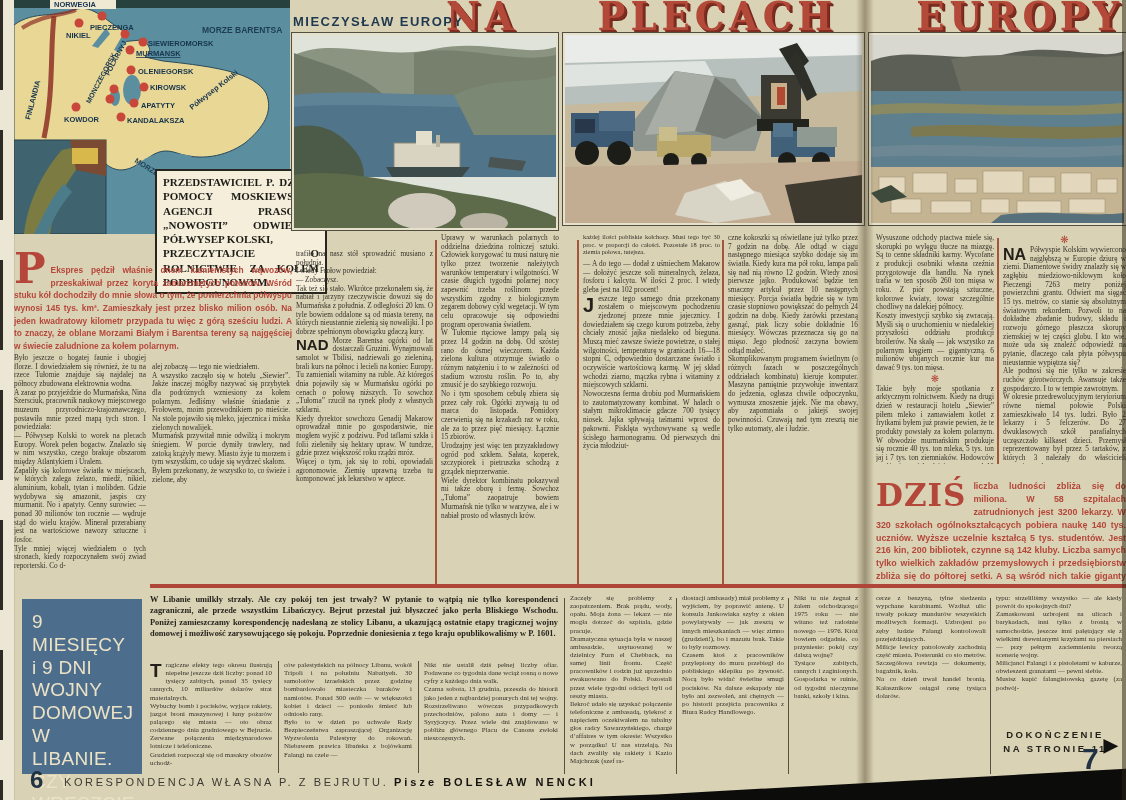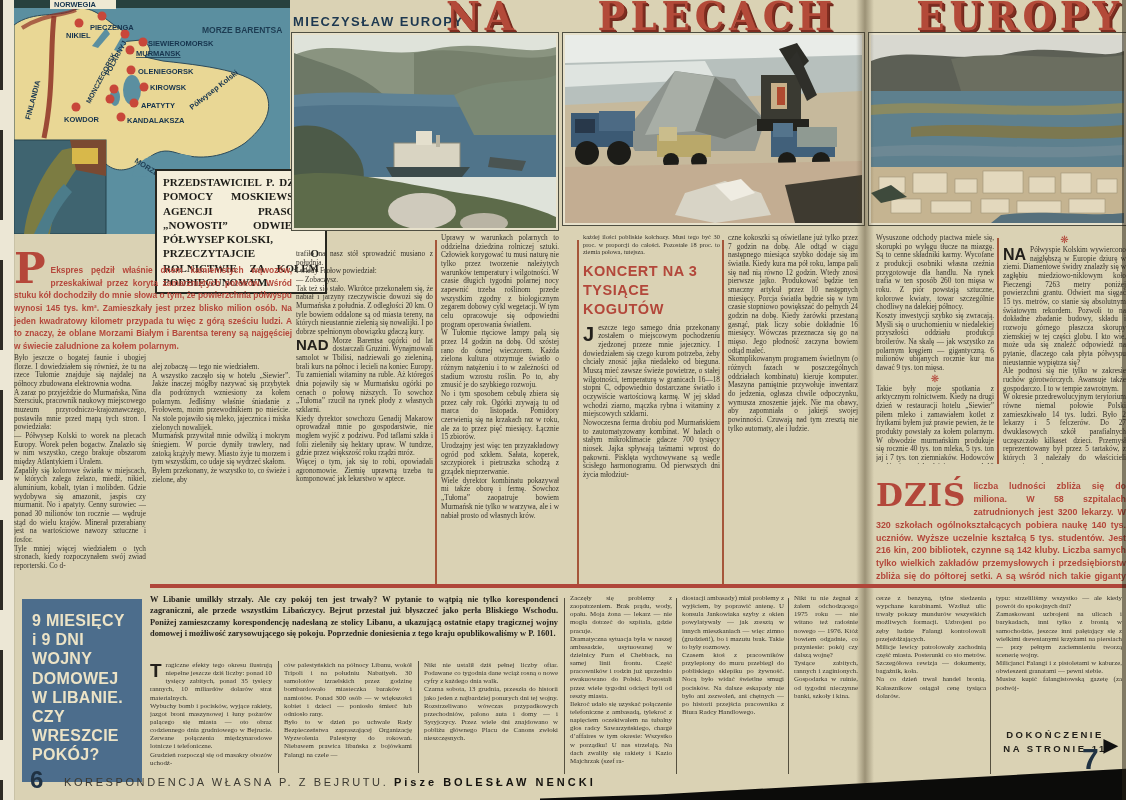--- a/index.html
+++ b/index.html
@@ -39,21 +39,21 @@
   .ast{color:#b3473a;text-align:center;font-size:10px;line-height:12px;}
   .vrule{width:2px;background:#a5563a;}
   .krule{width:1px;background:#55503f;}
   
   #dzis{font-family:"Liberation Sans",sans-serif;font-weight:700;color:#b3473a;
     font-size:8.9px;line-height:1.45;text-align:justify;}
   #dzis .big{float:left;font-family:"DejaVu Serif",serif;font-weight:800;font-size:31px;
     line-height:26px;margin:2px 7px 0 0;letter-spacing:1px;}
   
   #lebbox{background:#4c6d8c;color:#ece3c6;font-family:"Liberation Sans",sans-serif;
-    font-weight:700;font-size:16px;line-height:1.2;padding:12px 6px 8px 10px;
+    font-weight:400;font-size:19px;line-height:1.2;padding:12px 6px 0 10px;
     letter-spacing:.3px;transform-origin:top left;}
   #lebintro{font-weight:700;font-size:8.4px;line-height:1.35;text-align:justify;color:#26241e;
     white-space:pre-line;}
   .lcol{font-size:6.9px;line-height:1.18;text-align:justify;color:#34312a;overflow:hidden;
     white-space:pre-line;}
   
   #strap{font-family:"Liberation Sans",sans-serif;font-size:11px;letter-spacing:2.6px;
     color:#3c3a32;white-space:nowrap;}
   #strap b{color:#15130f;letter-spacing:3px;}
   .pageno{font-family:"Liberation Sans",sans-serif;font-weight:700;color:#203243;}
@@ -274,21 +274,21 @@
   <div class="abs vrule" style="left:435px;top:240px;height:345px;"></div>
   <div class="abs bcol" style="left:441px;top:234px;width:118px;height:356px;">Uprawy w warunkach polarnych to oddzielna dziedzina rolniczej sztuki. Człowiek korygować tu musi naturę nie tylko przez tworzenie należytych warunków temperatury i wilgotności. W czasie długich tygodni polarnej nocy zapewnić trzeba roślinom przede wszystkim zgodny z biologicznym zegarem dobowy cykl wegetacji. W tym celu opracowuje się odpowiedni program operowania światłem.
 W Tułomie rtęciowe lampy palą się przez 14 godzin na dobę. Od szóstej rano do ósmej wieczorem. Każda zielona kultura otrzymuje światło o różnym natężeniu i to w zależności od stadium wzrostu roślin. Po to, aby zmusić je do szybkiego rozwoju.
 No i tym sposobem cebulę zbiera się przez cały rok. Ogórki zrywają tu od marca do listopada. Pomidory czerwienią się na krzakach raz w roku, ale za to przez pięć miesięcy. Łącznie 15 zbiorów.
 Urodzajny jest więc ten przyzakładowy ogród pod szkłem. Sałata, koperek, szczypiorek i pietruszka schodzą z grządek nieprzerwanie.
 Wiele dyrektor kombinatu pokazywał mi także oborę i fermę. Sowchoz „Tułoma” zaopatruje bowiem Murmańsk nie tylko w warzywa, ale i w nabiał prosto od własnych krów.</div>
 
   <div class="abs vrule" style="left:577px;top:240px;height:345px;"></div>
   <div class="abs" style="left:583px;top:233px;width:137px;height:357px;overflow:hidden;">
     <div class="bcol fine" style="width:137px;">każdej ilości pobliskie kołchozy. Musi tego być 30 proc. w proporcji do całości. Pozostałe 18 proc. to ziemia połowa, tutejsza.</div>
-    <div class="redhead">KONCERT NA 3 TYSIĄCE KOGUTÓW</div>
+    <div class="bcol" style="width:137px;margin-top:4px;">— A do tego — dodał z uśmiechem Makarow — dołożyć jeszcze soli mineralnych, żelaza, fosforu i kalcytu. W ilości 2 proc. I wtedy gleba jest na 102 procent!</div>
     <div class="bcol" style="width:137px;"><span class="dropdark" style="font-size:20px;line-height:18px;">J</span><span>eszcze tego samego dnia przekonany zostałem o miejscowym pochodzeniu zjedzonej przeze mnie jajecznicy. I dowiedziałem się czego kurom potrzeba, żeby chciały znosić jajka niedaleko od bieguna. Muszą mieć zawsze świeże powietrze, o stałej wilgotności, temperaturę w granicach 16—18 stopni C, odpowiednio dostarczane światło i oczywiście wartościową karmę. W jej skład wchodzi ziarno, mączka rybna i witaminy z miejscowych szklarni.
 Nowoczesna ferma drobiu pod Murmańskiem to zautomatyzowany kombinat. W halach o stałym mikroklimacie gdacze 700 tysięcy niosek. Jajka spływają taśmami wprost do pakowni. Pisklęta wychowywane są wedle ścisłego harmonogramu. Od pierwszych dni życia młodziut-</span></div>
   </div>
 
   <div class="abs vrule" style="left:722px;top:240px;height:345px;"></div>
   <div class="abs bcol" style="left:728px;top:234px;width:130px;height:356px;">czne kokoszki są oświetlane już tylko przez 7 godzin na dobę. Ale odtąd w ciągu następnego miesiąca szybko dodaje się im światła. Kiedy kura ma pół roku, lampa pali się nad nią równo 12 godzin. Wtedy znosi pierwsze jajko. Produkować będzie ten smaczny artykuł przez 10 następnych miesięcy. Porcja światła będzie się w tym czasie stopniowo powiększać do pełnych 24 godzin na dobę. Kiedy żarówki przestaną gasnąć, ptak liczy sobie dokładnie 16 miesięcy. Wówczas przeznacza się go na mięso. Jego płodność zaczyna bowiem odtąd maleć.
 Skomplikowanym programem świetlnym (o różnych fazach w poszczególnych oddziałach kombinatu) kieruje komputer. Maszyna pamiętnie przywołuje inwentarz do jedzenia, ogłasza chwile odpoczynku, wymusza znoszenie jajek. Nie ma obawy, aby zapomniała o jakiejś swojej powinności. Czuwają nad tym zresztą nie tylko automaty, ale i ludzie.</div>
 
   <div id="gutter" class="abs" style="left:856px;top:0;width:18px;height:800px;"></div>
 

